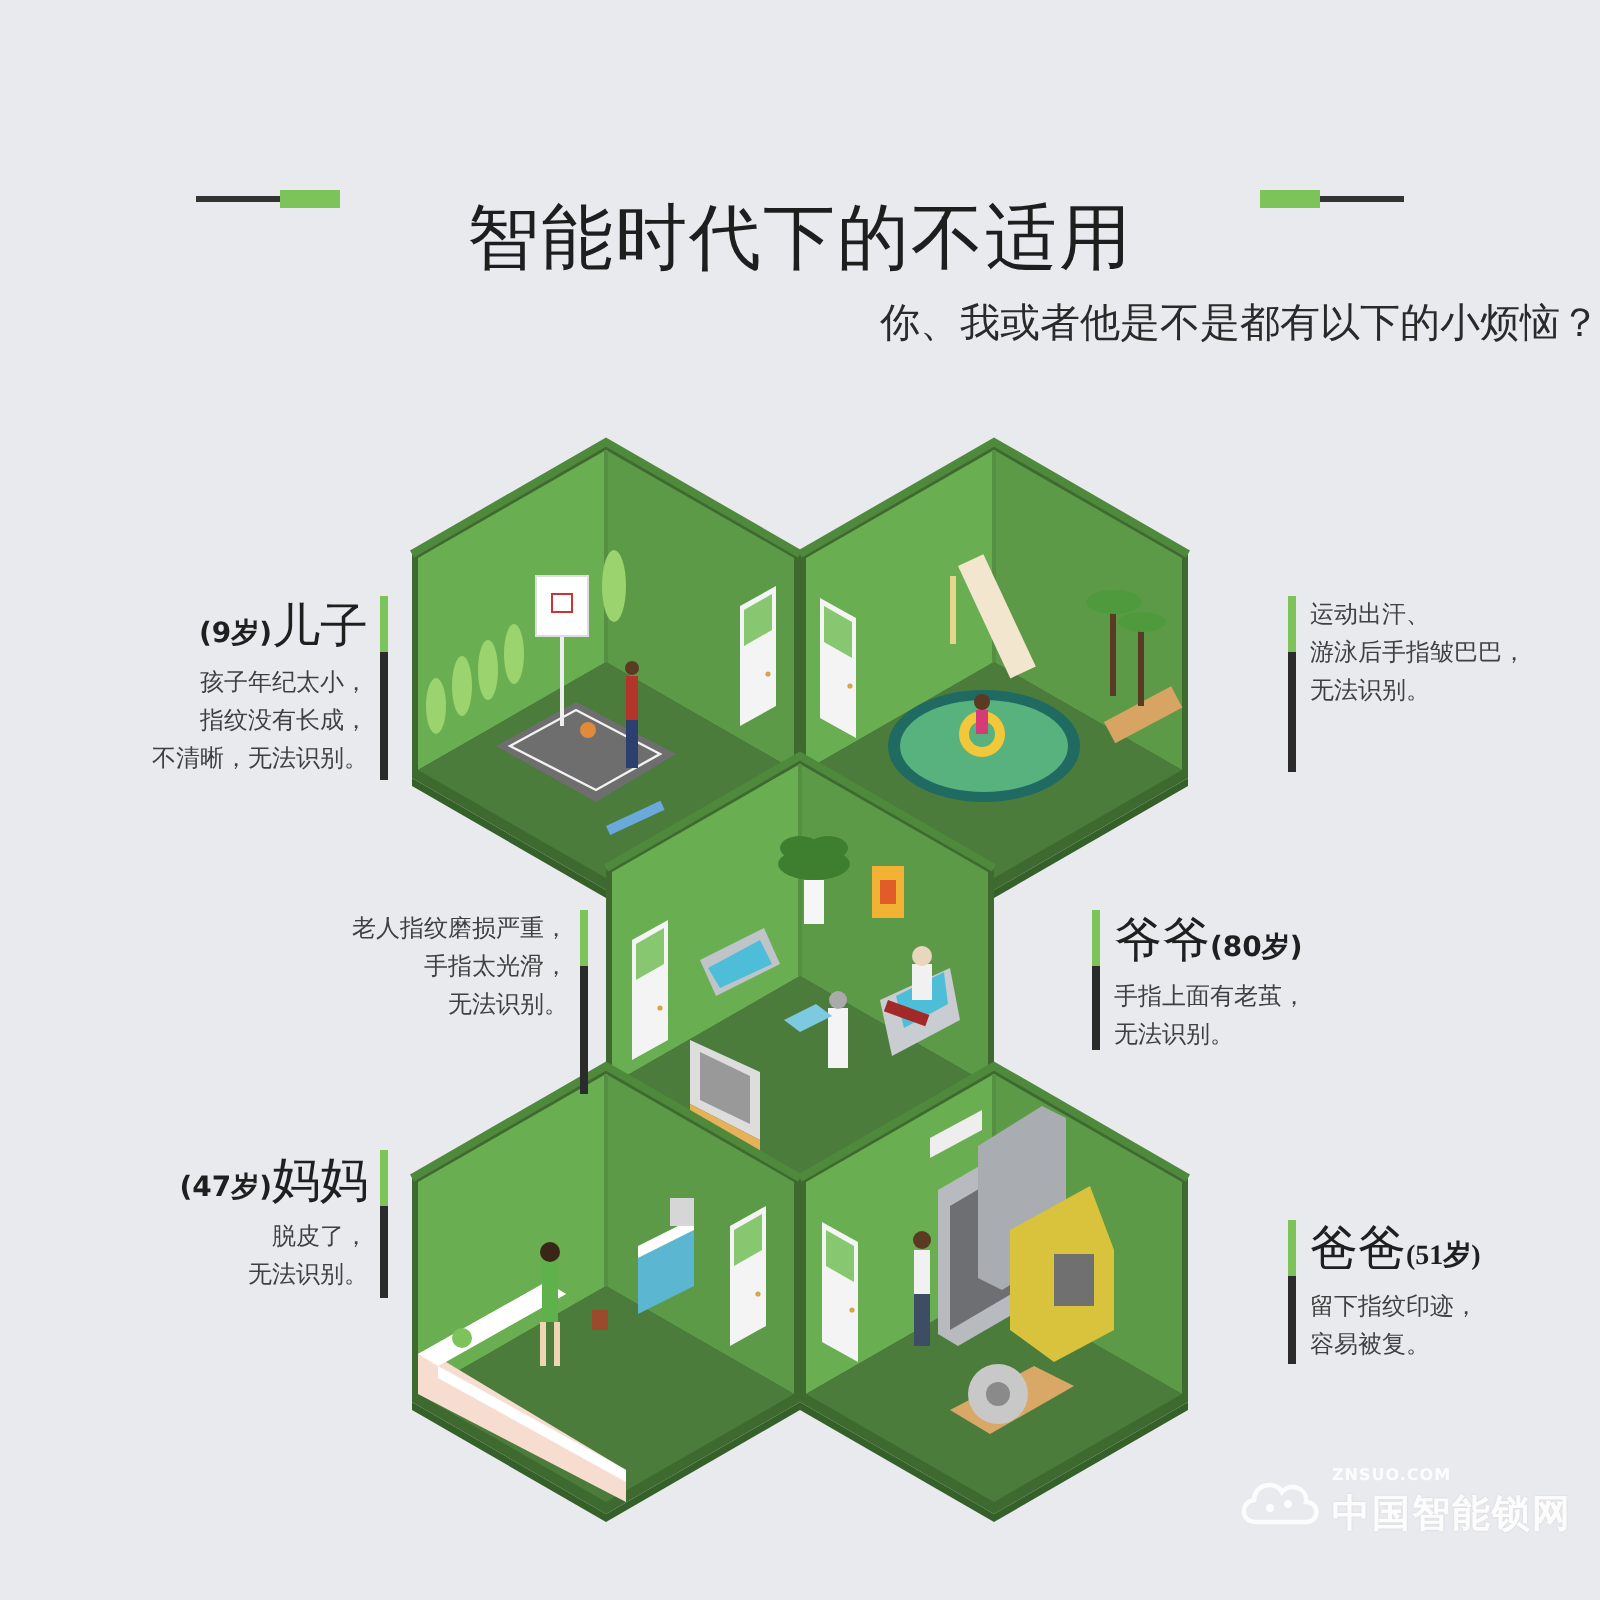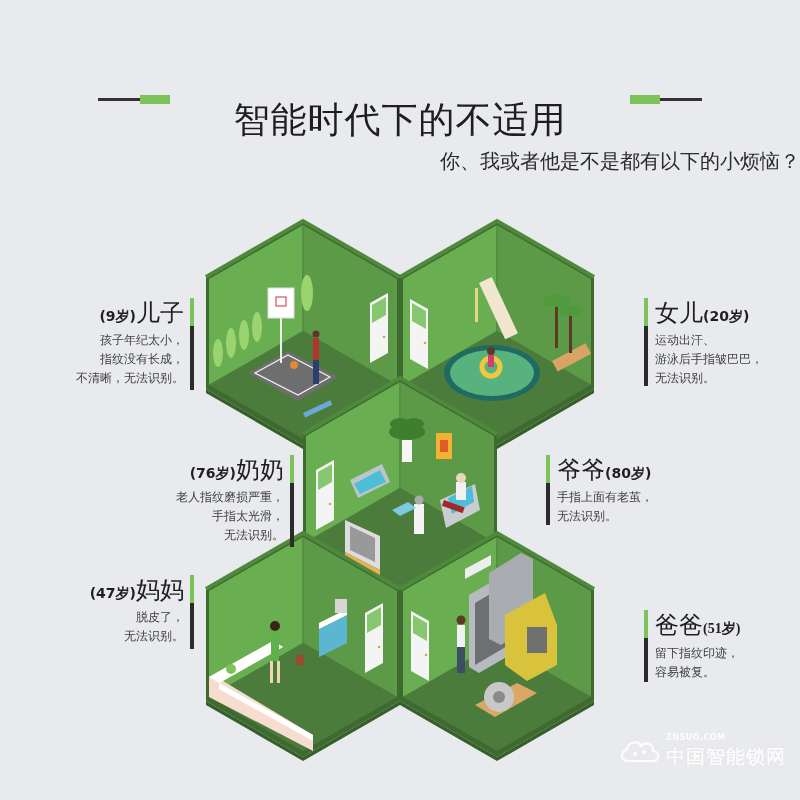--- a/index.html
+++ b/index.html
@@ -189,34 +189,32 @@
     <div class="body">不清晰，无法识别。</div>
   </div>
 </div>
 
 <div class="label right" style="left:610px;top:298px;height:88px;">
   <div class="bar" style="height:88px;">
       <div class="g"></div>
       <div class="d" style="height:60px;"></div>
     </div>
   <div class="txt">
-    <div class="head"><span class="name">女儿</span><span class="age">(20岁)</span></div>
     <div class="body">运动出汗、</div>
     <div class="body">游泳后手指皱巴巴，</div>
     <div class="body">无法识别。</div>
   </div>
 </div>
 
 <div class="label left" style="right:506px;top:455px;height:92px;">
   <div class="bar" style="height:92px;">
       <div class="g"></div>
       <div class="d" style="height:64px;"></div>
     </div>
   <div class="txt">
-    <div class="head"><span class="age">(76岁)</span><span class="name">奶奶</span></div>
     <div class="body">老人指纹磨损严重，</div>
     <div class="body">手指太光滑，</div>
     <div class="body">无法识别。</div>
   </div>
 </div>
 
 <div class="label right" style="left:512px;top:455px;height:70px;">
   <div class="bar" style="height:70px;">
       <div class="g"></div>
       <div class="d" style="height:42px;"></div>

